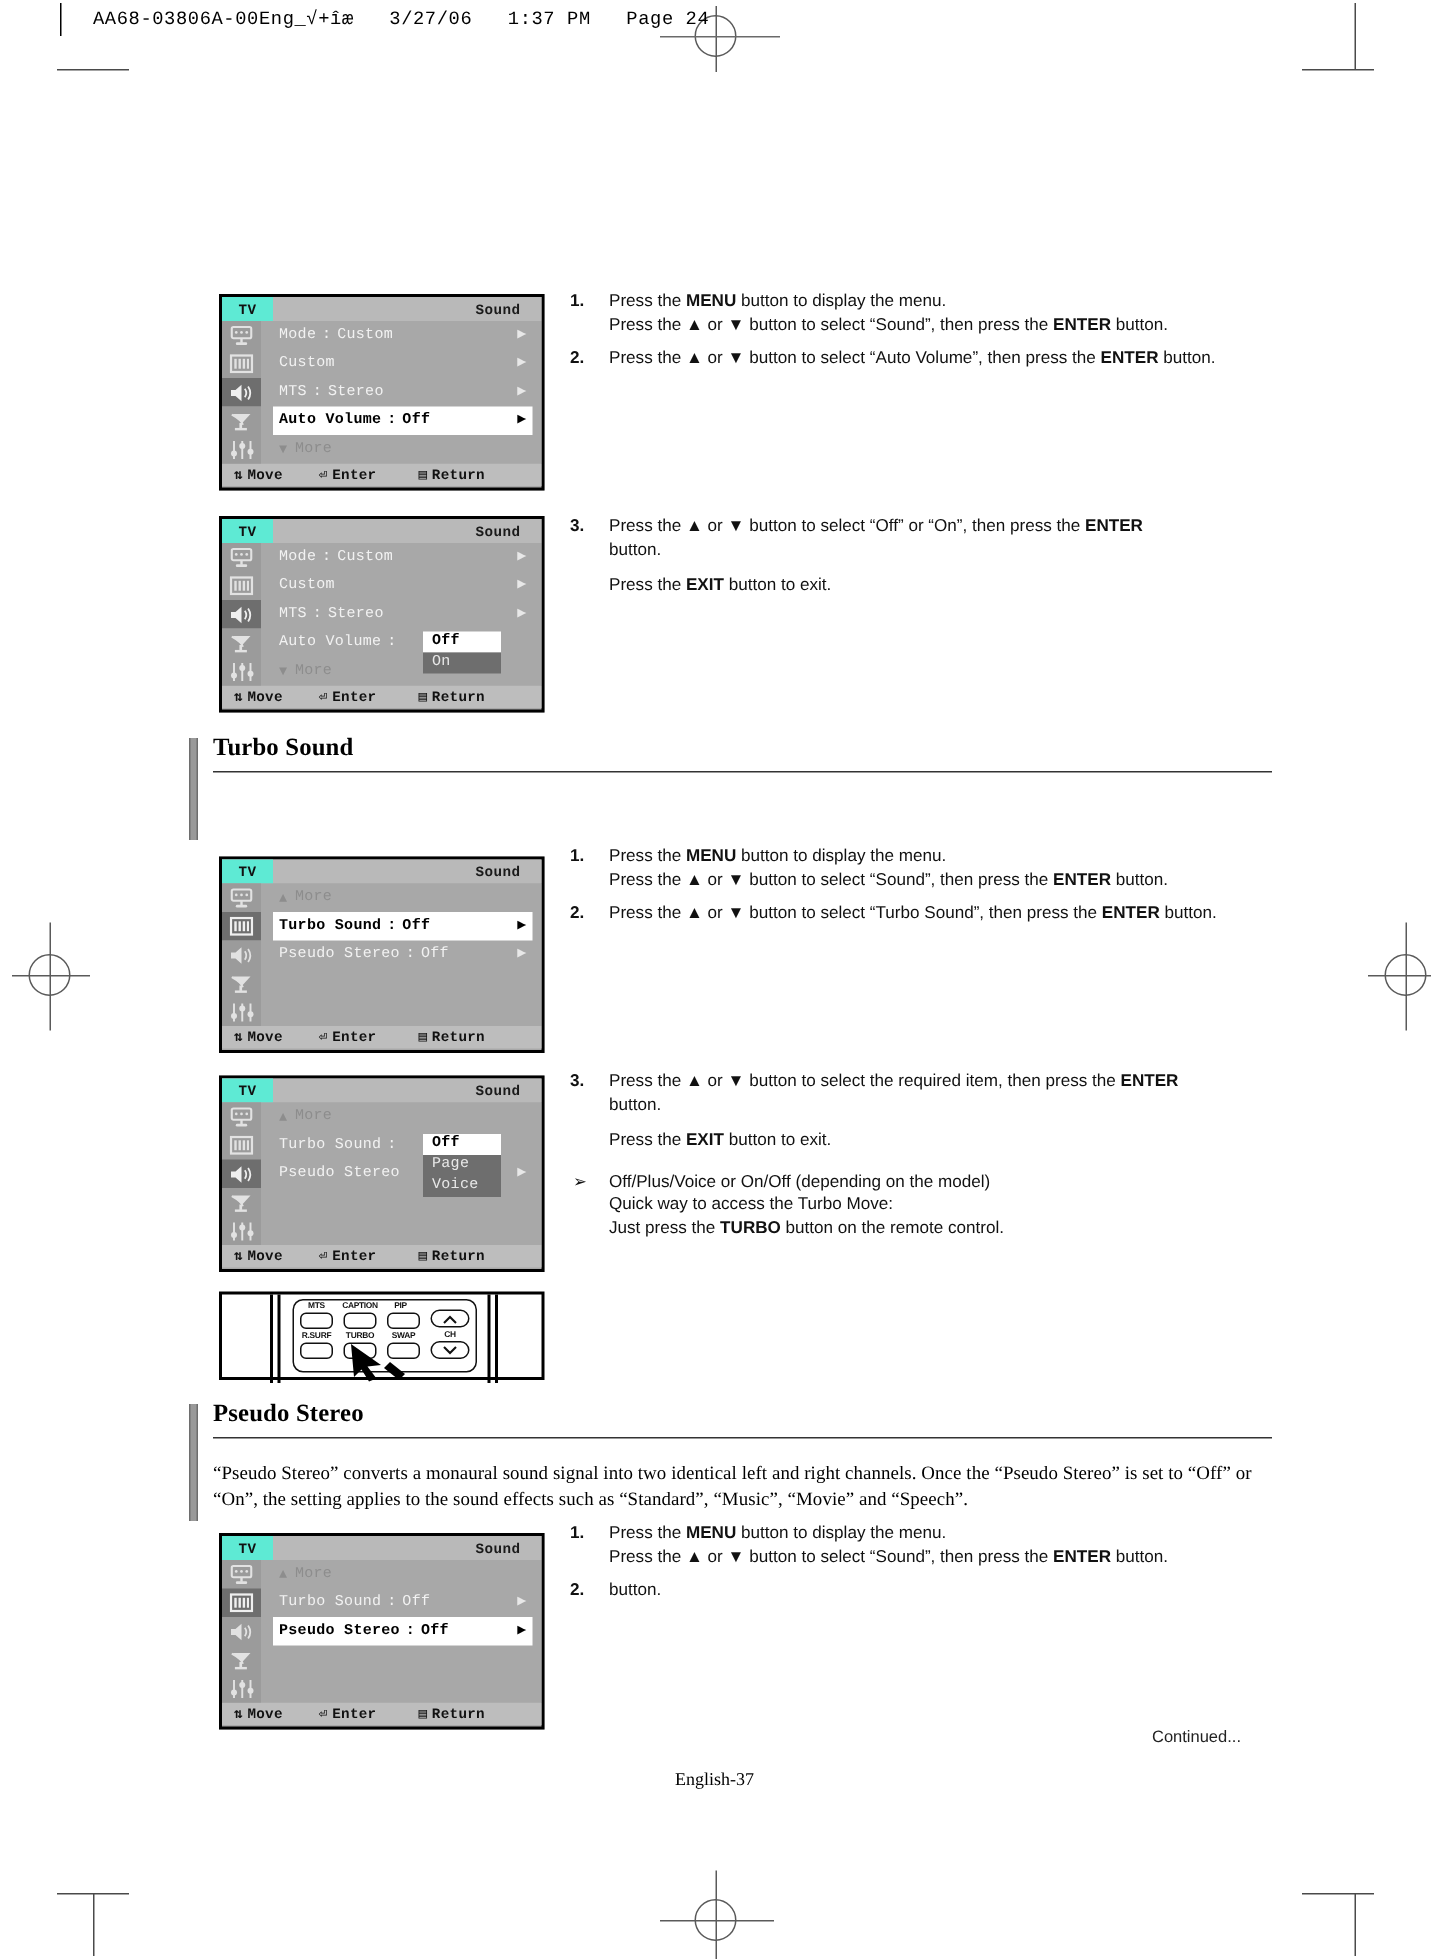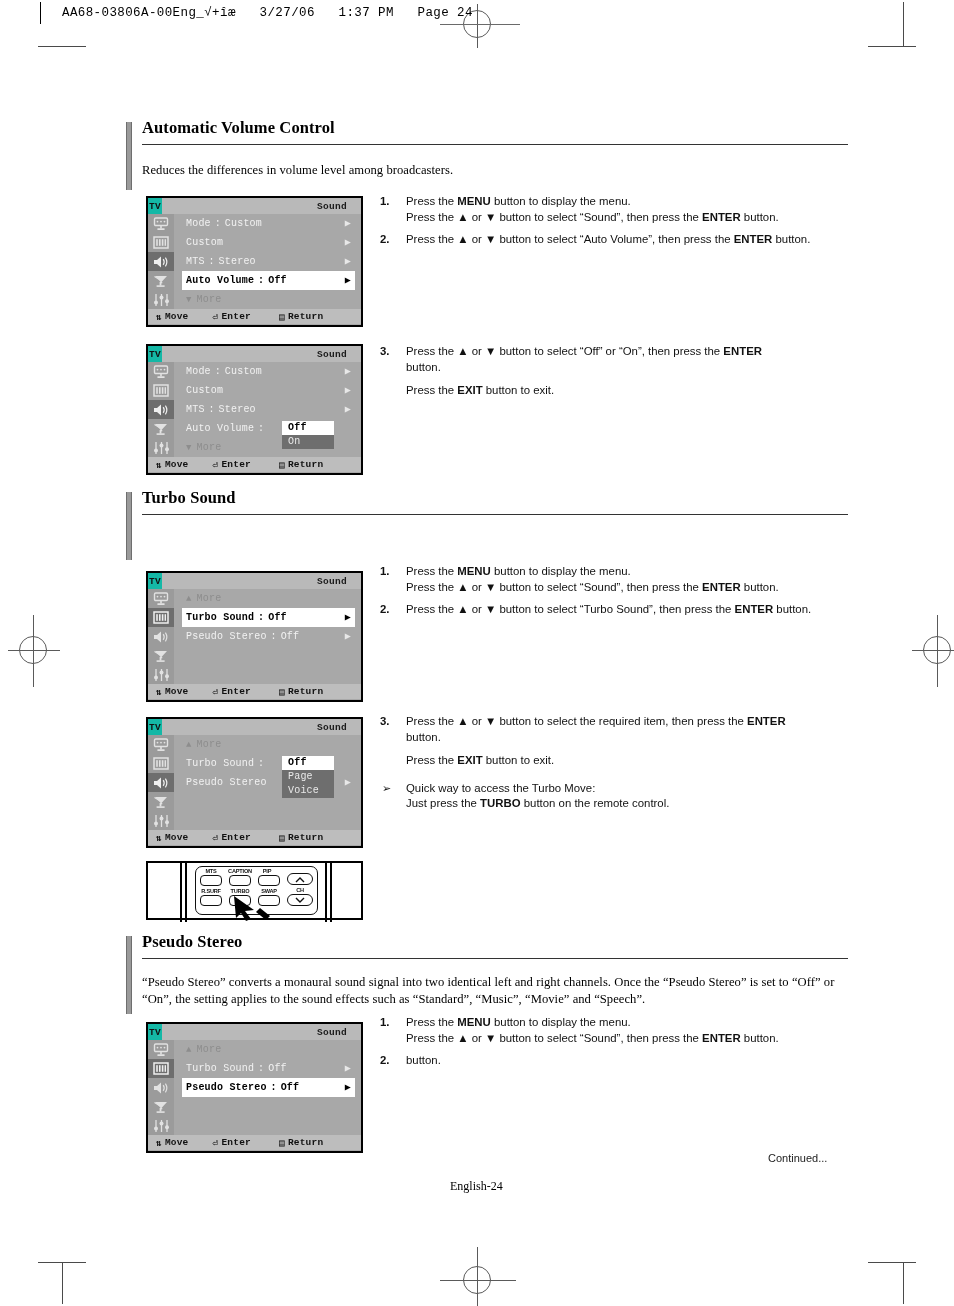--- a/index.html
+++ b/index.html
@@ -57,21 +57,21 @@
     border:2px solid #000;
     background:#a8a8a8;
     font-family:"Liberation Mono", monospace;
   }
   .osd-top {
     position:relative; height:16px;
     background:#b9b9b9;
     display:flex; align-items:center;
   }
   .osd-tv {
-    width:14px; height:16px; background:#14b8a6;
+    width:34px; height:16px; background:#5eead4;
     color:#111; font-size:9.5px; font-weight:bold;
     display:flex; align-items:center; justify-content:center;
     letter-spacing:0.3px;
   }
   .osd-title {
     flex:1; text-align:right; padding-right:14px;
     font-size:9.5px; font-weight:bold; color:#1a1a1a;
     letter-spacing:0.3px;
   }
   .osd-body { position:relative; display:flex; }
@@ -203,26 +203,20 @@
   <div class="rm-v" style="left:25px; top:-2px; width:1px; height:44px;"></div>
   <div class="rm-c" style="left:11px; top:4px; width:28px; height:28px;"></div>
 </div>
 
 <div class="slug-rule"></div>
 <div class="slug">AA68-03806A-00Eng_√+îæ   3/27/06   1:37 PM   Page 24</div>
 <div class="slug-underline" style="left:440px; top:24px; width:80px;"></div>
 
 <div class="page">
 
-  <div class="sec" style="left:126px; top:122px; width:706px; height:70px;">
-    <div class="sec-bar" style="height:68px;"></div>
-    <div class="sec-title">Automatic Volume Control</div>
-    <div class="sec-rule" style="top:22px; width:706px;"></div>
-    <div class="sec-desc" style="top:40px; width:700px;">Reduces the differences in volume level among broadcasters.</div>
-  </div>
 
   <div class="osd" style="left:146px; top:196px; width:217px; height:131px;">
     <div class="osd-top">
       <div class="osd-tv">TV</div>
       <div class="osd-title">Sound</div>
     </div>
     <div class="osd-body">
       <div class="osd-rail">
           <div class="rail-cell" style="color: rgb(226, 226, 226);">
             <svg width="16" height="14" viewBox="0 0 16 14">
@@ -649,20 +643,21 @@
 
   <div class="instr" style="left:380px; top:714px; width:460px;">
       <div class="step">
         <span class="num">3.</span>
         <span class="ln">Press the ▲ or ▼ button to select the required item, then press the <b>ENTER</b></span>
         <span class="ln">button.</span>
         <span class="sub">Press the <b>EXIT</b> button to exit.</span>
       </div>
       <div class="note">
         <span class="bullet">➢</span>
+        <span class="nl">Off/Plus/Voice or On/Off (depending on the model)</span>
         <span class="nl">Quick way to access the Turbo Move:</span>
         <span class="nl">Just press the <b>TURBO</b> button on the remote control.</span>
       </div>
     </div>
 
   <div class="remote" style="left:146px; top:861px; width:217px; height:59px;">
     <div class="rem-side" style="left:32px; top:0; width:2px; height:59px;"></div>
     <div class="rem-side" style="left:37px; top:0; width:2px; height:59px;"></div>
     <div class="rem-side" style="left:177px; top:0; width:2px; height:59px;"></div>
     <div class="rem-side" style="left:182px; top:0; width:2px; height:59px;"></div>
@@ -807,15 +802,15 @@
         <span class="ln">Press the <b>MENU</b> button to display the menu.</span>
         <span class="ln">Press the ▲ or ▼ button to select “Sound”, then press the <b>ENTER</b> button.</span>
       </div>
       <div class="step">
         <span class="num">2.</span>
         <span class="ln">button.</span>
       </div>
     </div>
 
   <div class="foot-cont" style="left:768px; top:1152px;">Continued...</div>
-  <div class="foot-page" style="left:450px; top:1179px;">English-24</div>
+  <div class="foot-page" style="left:450px; top:1179px;">English-37</div>
 
 </div>
 
 </body></html>

